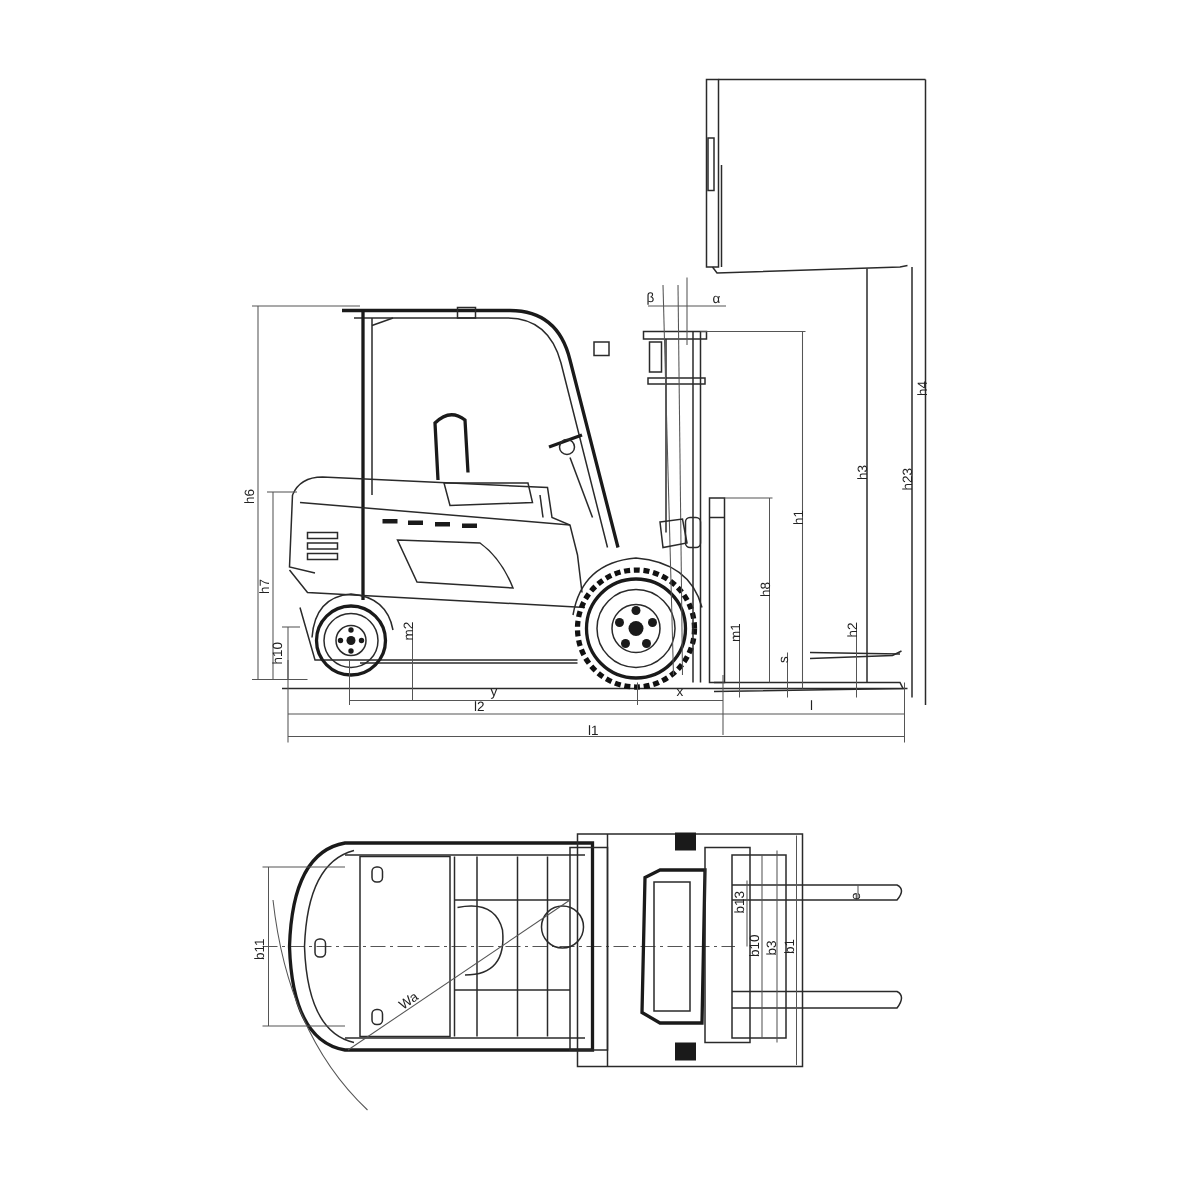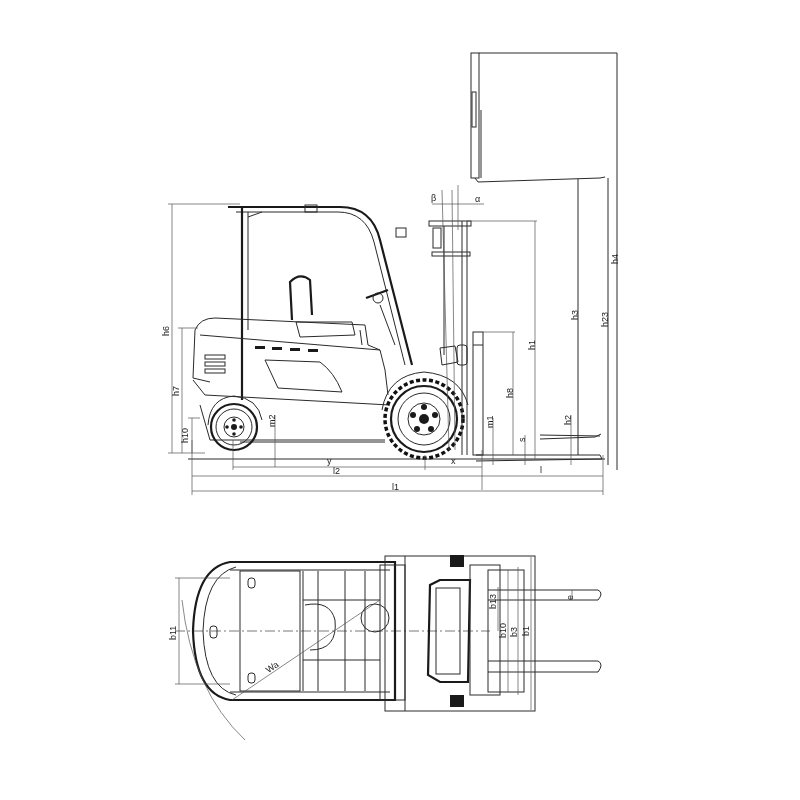--- a/index.html
+++ b/index.html
@@ -213,21 +213,21 @@
     <line class="thin" x1="232" y1="700" x2="380" y2="600"></line>
     <path class="thin" d="M182,600 Q192,690 245,740"></path>
   </g>
 </svg>
 
 <span class="lbl rot" style="left:162px;top:336px;">h6</span>
 <span class="lbl rot" style="left:172px;top:396px;">h7</span>
 <span class="lbl rot" style="left:181px;top:443px;">h10</span>
 <span class="lbl rot" style="left:268px;top:427px;">m2</span>
 <span class="lbl" style="left:327px;top:457px;">y</span>
-<span class="lbl" style="left:333px;top:467px;">l2</span>
+<span class="lbl" style="left:316px;top:467px;">l2</span>
 <span class="lbl" style="left:392px;top:483px;text-align:center;">l1</span>
 <span class="lbl" style="left:451px;top:457px;">x</span>
 <span class="lbl" style="left:540px;top:466px;">l</span>
 <span class="lbl rot" style="left:486px;top:428px;">m1</span>
 <span class="lbl rot" style="left:518px;top:442px;">s</span>
 <span class="lbl rot" style="left:506px;top:398px;">h8</span>
 <span class="lbl rot" style="left:528px;top:350px;">h1</span>
 <span class="lbl rot" style="left:564px;top:425px;">h2</span>
 <span class="lbl rot" style="left:571px;top:320px;">h3</span>
 <span class="lbl rot" style="left:601px;top:327px;">h23</span>

